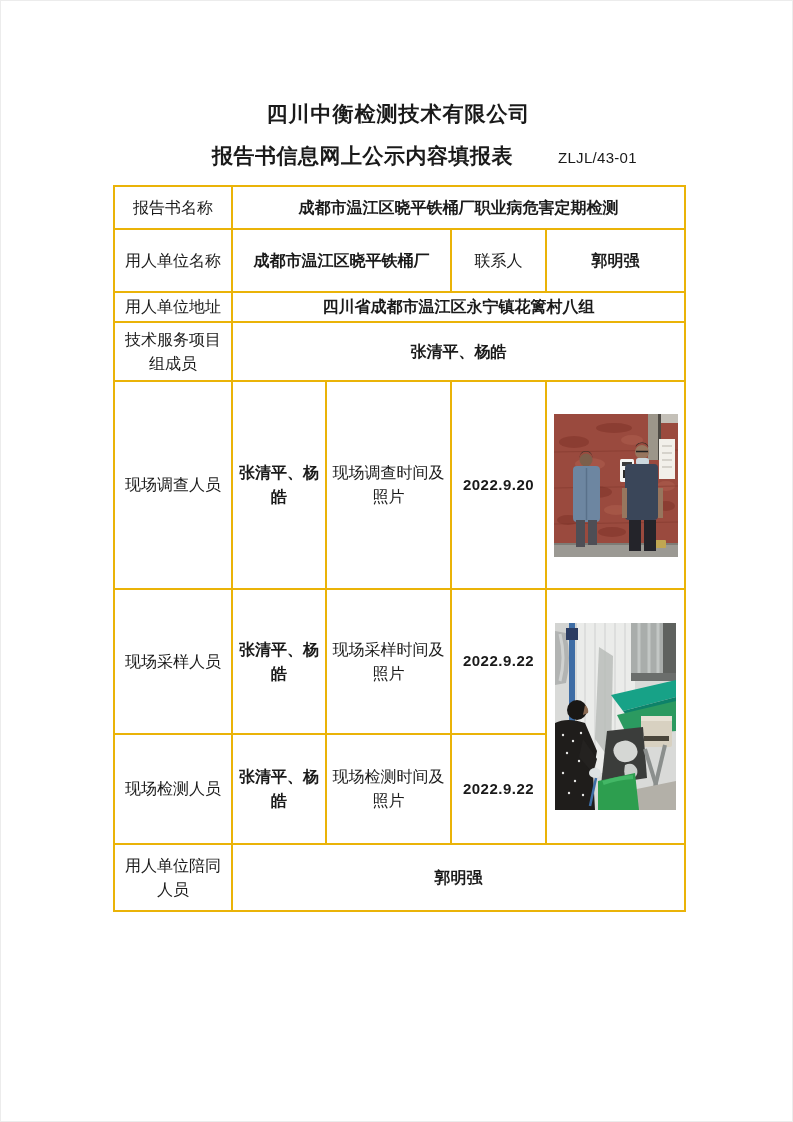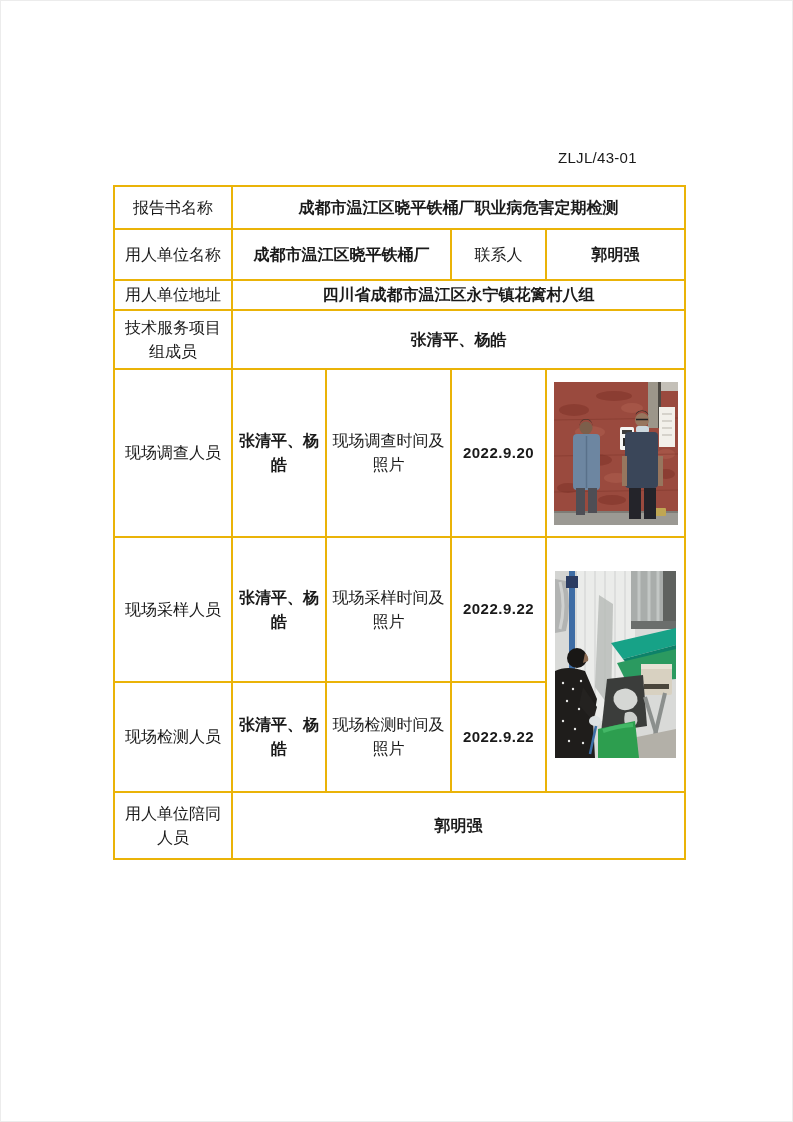--- a/index.html
+++ b/index.html
@@ -34,28 +34,30 @@
   }
   td.val{font-weight:bold;font-size:16px;margin-top:19px;}
   td.names{font-weight:bold;font-size:16px;padding:2px 4px;}
   td.timelbl{
     font-family:"Liberation Serif",serif;font-weight:normal;font-size:16px;
     padding:2px 9px;
   }
   td.date{font-weight:bold;font-size:15px;letter-spacing:0.5px;white-space:nowrap;}
   td.photo-cell{padding:0;}
   .photo-cell svg{display:block;margin:0 auto;}
-  tr.r1{height:43px;} tr.r2{height:51px;} tr.r3{height:29px;} tr.r4{height:59px;}
-  tr.r5{height:168px;} tr.r6{height:145px;padding-left:43px;} tr.r7{height:110px;padding-left:22px;} tr.r8{height:67px;}
+  tr.r1{height:43px;} tr.r2{height:63px;} tr.r3{height:29px;} tr.r4{height:59px;}
+  tr.r5{height:208px;} tr.r6{height:145px;padding-left:43px;} tr.r7{height:110px;padding-left:22px;} tr.r8{height:67px;}
 </style>
 </head>
 <body>
 
 <div class="page">
 
+  <div class="company-title">四川中衡检测技术有限公司</div>
+  <div class="form-title">报告书信息网上公示内容填报表</div>
   <div class="form-code">ZLJL/43-01</div>
 
   <table class="form">
     <colgroup>
       <col style="width:118px">
         <col style="width:94px">
         <col style="width:125px">
       <col style="width:95px">
         <col style="width:139px">
     </colgroup>

